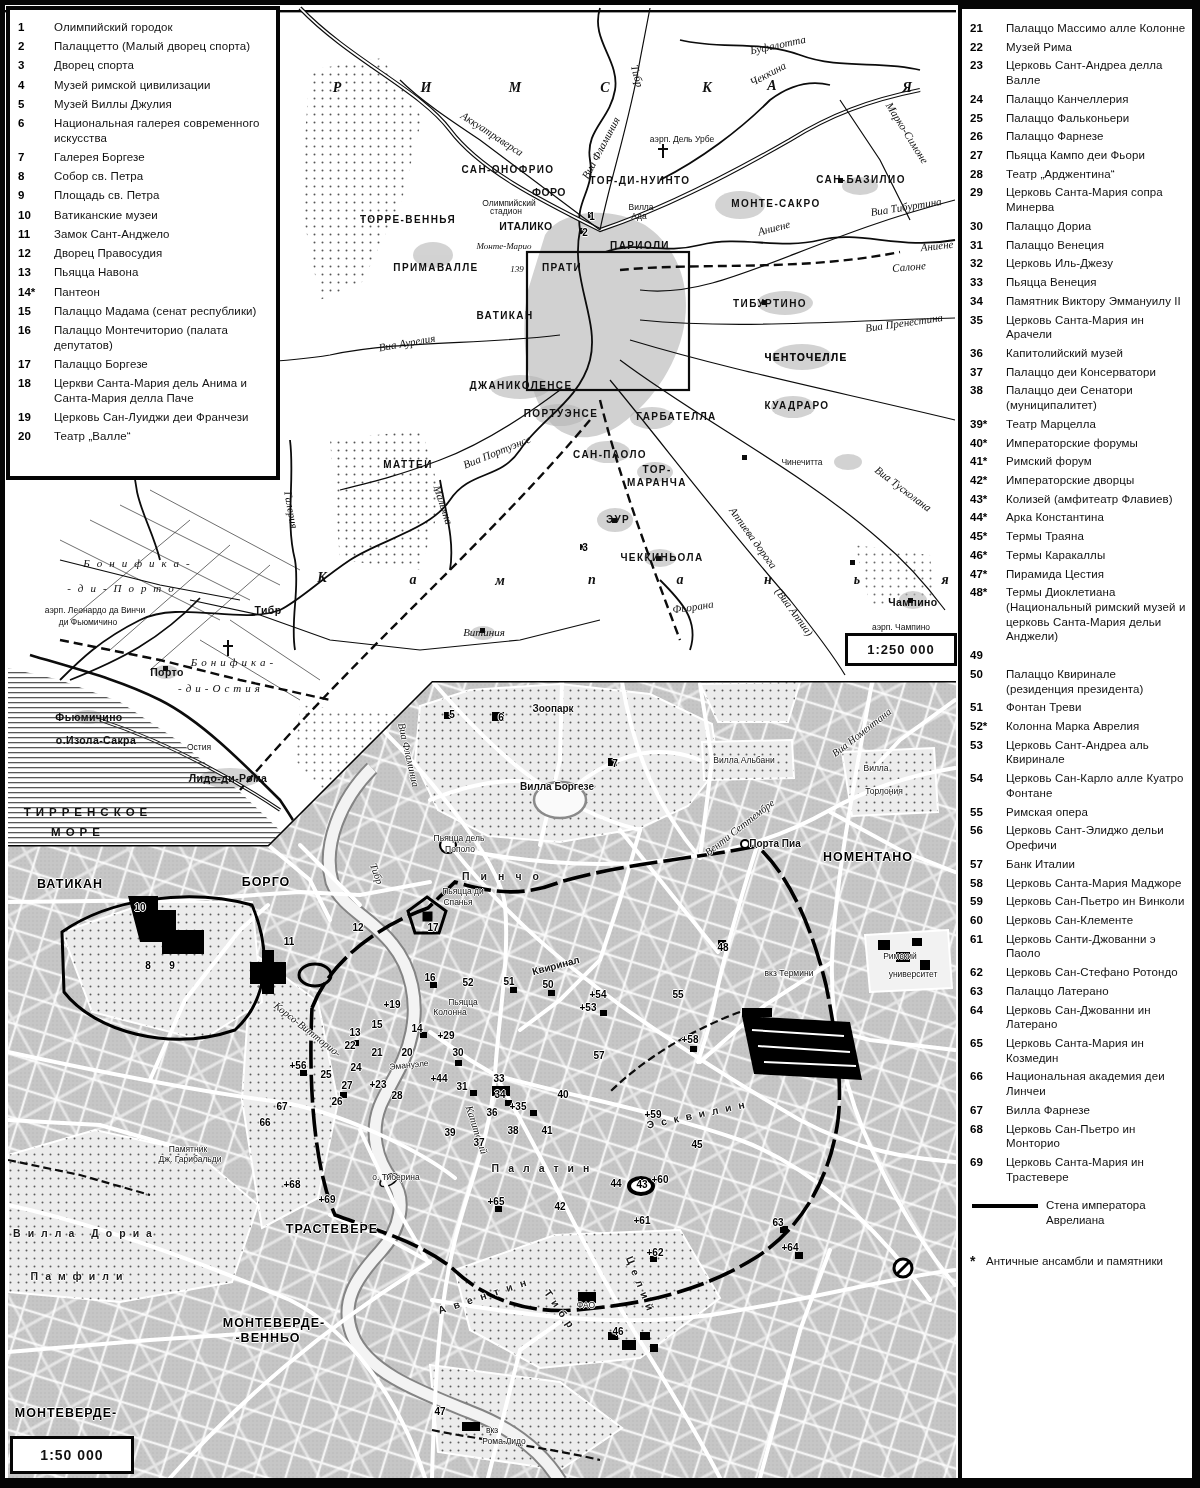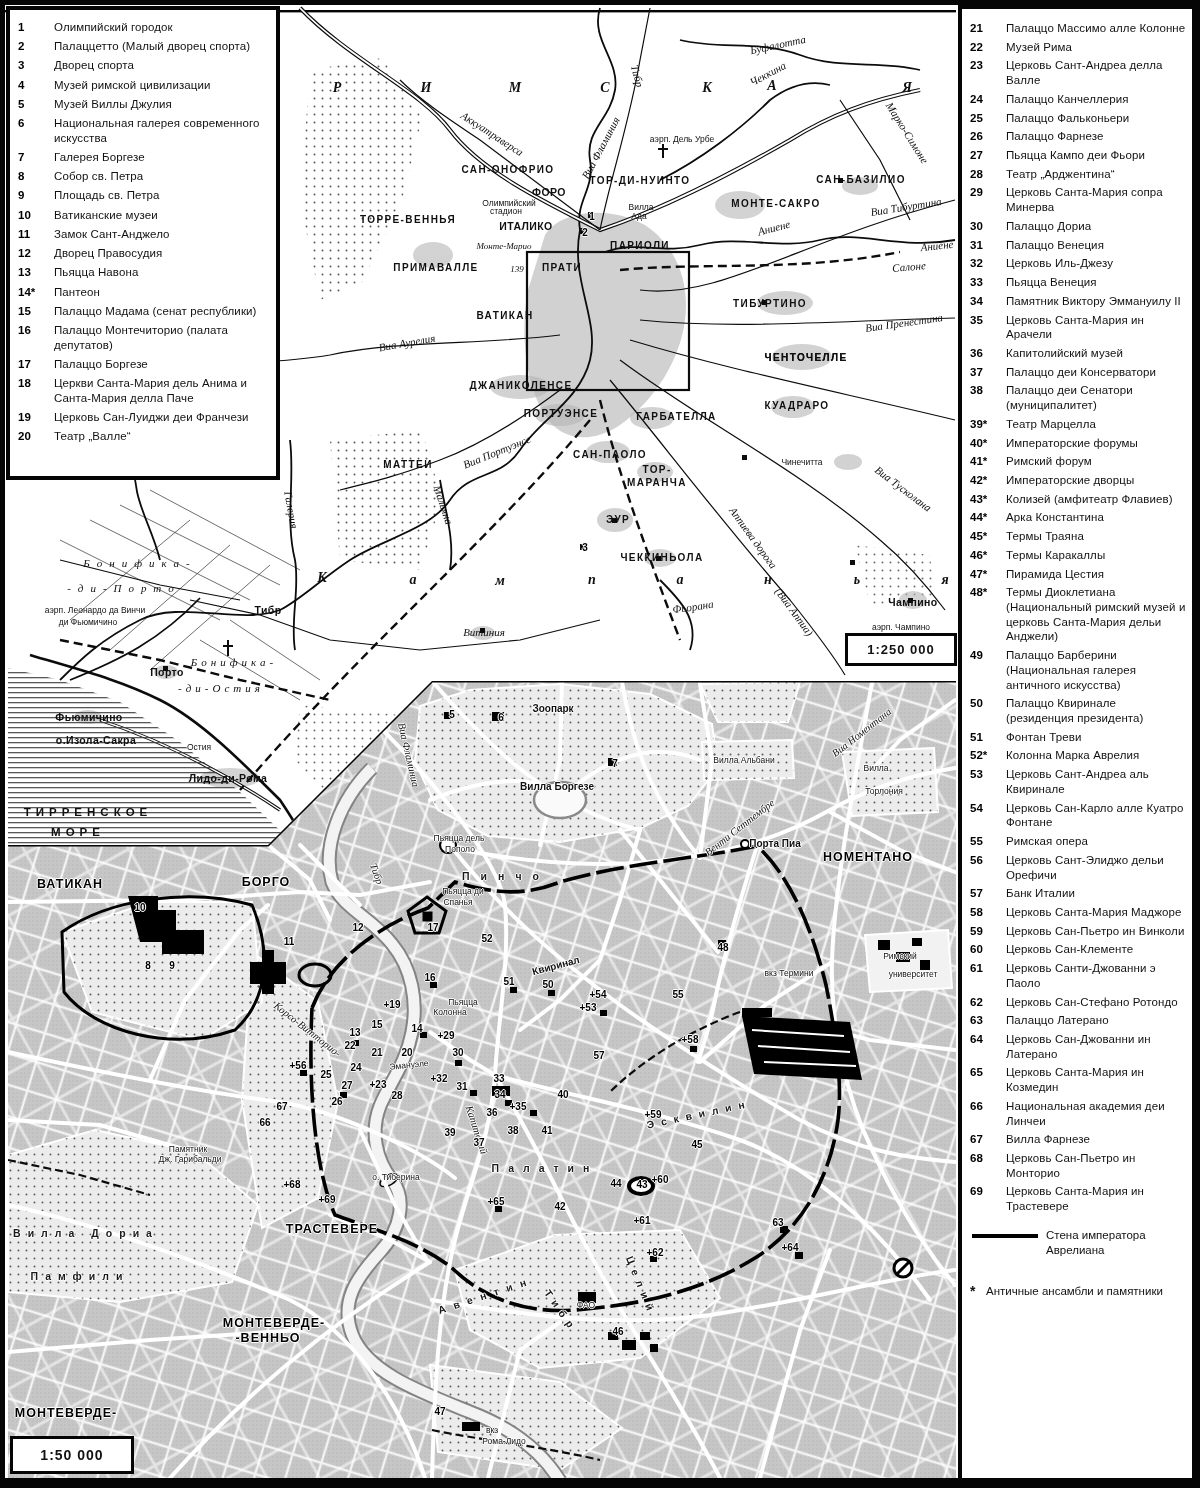--- a/index.html
+++ b/index.html
@@ -478,40 +478,40 @@
         <span class="lbl num" style="left: 350px; top: 1046px; transform: translate(-50%, -50%);">22</span>
         <span class="lbl num" style="left: 378px; top: 1085px; transform: translate(-50%, -50%);">+23</span>
         <span class="lbl num" style="left: 356px; top: 1068px; transform: translate(-50%, -50%);">24</span>
         <span class="lbl num" style="left: 326px; top: 1075px; transform: translate(-50%, -50%);">25</span>
         <span class="lbl num" style="left: 337px; top: 1102px; transform: translate(-50%, -50%);">26</span>
         <span class="lbl num" style="left: 347px; top: 1086px; transform: translate(-50%, -50%);">27</span>
         <span class="lbl num" style="left: 397px; top: 1096px; transform: translate(-50%, -50%);">28</span>
         <span class="lbl num" style="left: 446px; top: 1036px; transform: translate(-50%, -50%);">+29</span>
         <span class="lbl num" style="left: 458px; top: 1053px; transform: translate(-50%, -50%);">30</span>
         <span class="lbl num" style="left: 462px; top: 1087px; transform: translate(-50%, -50%);">31</span>
-        <span class="lbl num" style="left: 439px; top: 1079px; transform: translate(-50%, -50%);">+32</span>
+        <span class="lbl num" style="left: 439px; top: 1079px; transform: translate(-50%, -50%);">+44</span>
         <span class="lbl num" style="left: 499px; top: 1079px; transform: translate(-50%, -50%);">33</span>
         <span class="lbl num" style="left: 500px; top: 1095px; transform: translate(-50%, -50%);">34</span>
         <span class="lbl num" style="left: 518px; top: 1107px; transform: translate(-50%, -50%);">+35</span>
         <span class="lbl num" style="left: 492px; top: 1113px; transform: translate(-50%, -50%);">36</span>
         <span class="lbl num" style="left: 479px; top: 1143px; transform: translate(-50%, -50%);">37</span>
         <span class="lbl num" style="left: 513px; top: 1131px; transform: translate(-50%, -50%);">38</span>
         <span class="lbl num" style="left: 450px; top: 1133px; transform: translate(-50%, -50%);">39</span>
         <span class="lbl num" style="left: 563px; top: 1095px; transform: translate(-50%, -50%);">40</span>
         <span class="lbl num" style="left: 547px; top: 1131px; transform: translate(-50%, -50%);">41</span>
         <span class="lbl num" style="left: 560px; top: 1207px; transform: translate(-50%, -50%);">42</span>
         <span class="lbl num" style="left: 642px; top: 1185px; transform: translate(-50%, -50%);">43</span>
         <span class="lbl num" style="left: 616px; top: 1184px; transform: translate(-50%, -50%);">44</span>
         <span class="lbl num" style="left: 697px; top: 1145px; transform: translate(-50%, -50%);">45</span>
         <span class="lbl num" style="left: 618px; top: 1332px; transform: translate(-50%, -50%);">46</span>
         <span class="lbl num" style="left: 440px; top: 1412px; transform: translate(-50%, -50%);">47</span>
         <span class="lbl num" style="left: 723px; top: 948px; transform: translate(-50%, -50%);">48</span>
         <span class="lbl num" style="left: 548px; top: 985px; transform: translate(-50%, -50%);">50</span>
         <span class="lbl num" style="left: 509px; top: 982px; transform: translate(-50%, -50%);">51</span>
-        <span class="lbl num" style="left: 468px; top: 939px; transform: translate(-50%, -50%); margin-left: 19px;">52</span>
+        <span class="lbl num" style="left: 468px; top: 983px; transform: translate(-50%, -50%);">52</span>
         <span class="lbl num" style="left: 588px; top: 1008px; transform: translate(-50%, -50%);">+53</span>
         <span class="lbl num" style="left: 598px; top: 995px; transform: translate(-50%, -50%);">+54</span>
         <span class="lbl num" style="left: 678px; top: 995px; transform: translate(-50%, -50%);">55</span>
         <span class="lbl num" style="left: 298px; top: 1066px; transform: translate(-50%, -50%);">+56</span>
         <span class="lbl num" style="left: 599px; top: 1056px; transform: translate(-50%, -50%);">57</span>
         <span class="lbl num" style="left: 690px; top: 1040px; transform: translate(-50%, -50%);">+58</span>
         <span class="lbl num" style="left: 653px; top: 1115px; transform: translate(-50%, -50%);">+59</span>
         <span class="lbl num" style="left: 660px; top: 1180px; transform: translate(-50%, -50%);">+60</span>
         <span class="lbl num" style="left: 642px; top: 1221px; transform: translate(-50%, -50%);">+61</span>
         <span class="lbl num" style="left: 655px; top: 1253px; transform: translate(-50%, -50%);">+62</span>
@@ -719,21 +719,20 @@
         <div class="li">
           <span class="num">47*</span>
           <span class="txt">Пирамида Цестия</span>
         </div>
         <div class="li">
           <span class="num">48*</span>
           <span class="txt">Термы Диоклетиана (Национальный римский музей и церковь Санта-Мария дельи Анджели)</span>
         </div>
         <div class="li">
           <span class="num">49</span>
-          <span class="txt">Палаццо Барберини (Национальная галерея античного искусства)</span>
         </div>
         <div class="li">
           <span class="num">50</span>
           <span class="txt">Палаццо Квиринале (резиденция президента)</span>
         </div>
         <div class="li">
           <span class="num">51</span>
           <span class="txt">Фонтан Треви</span>
         </div>
         <div class="li">

